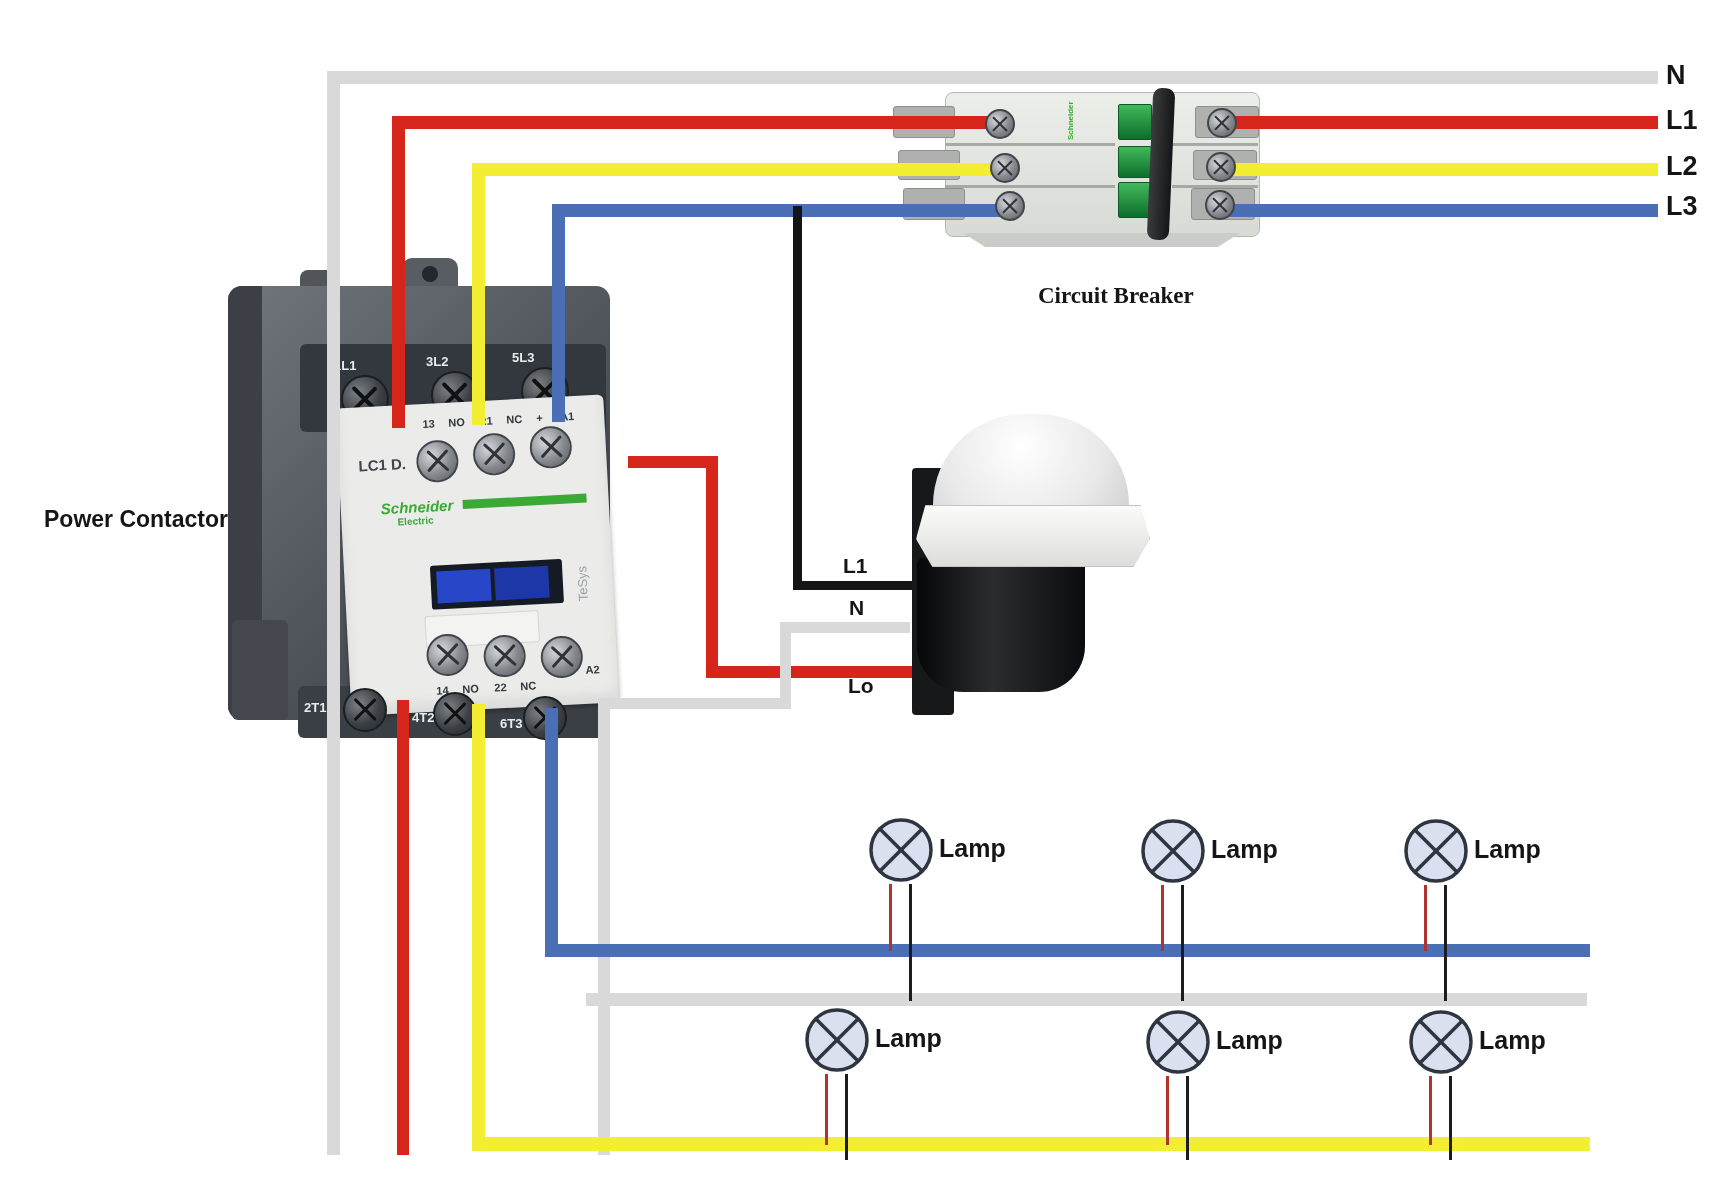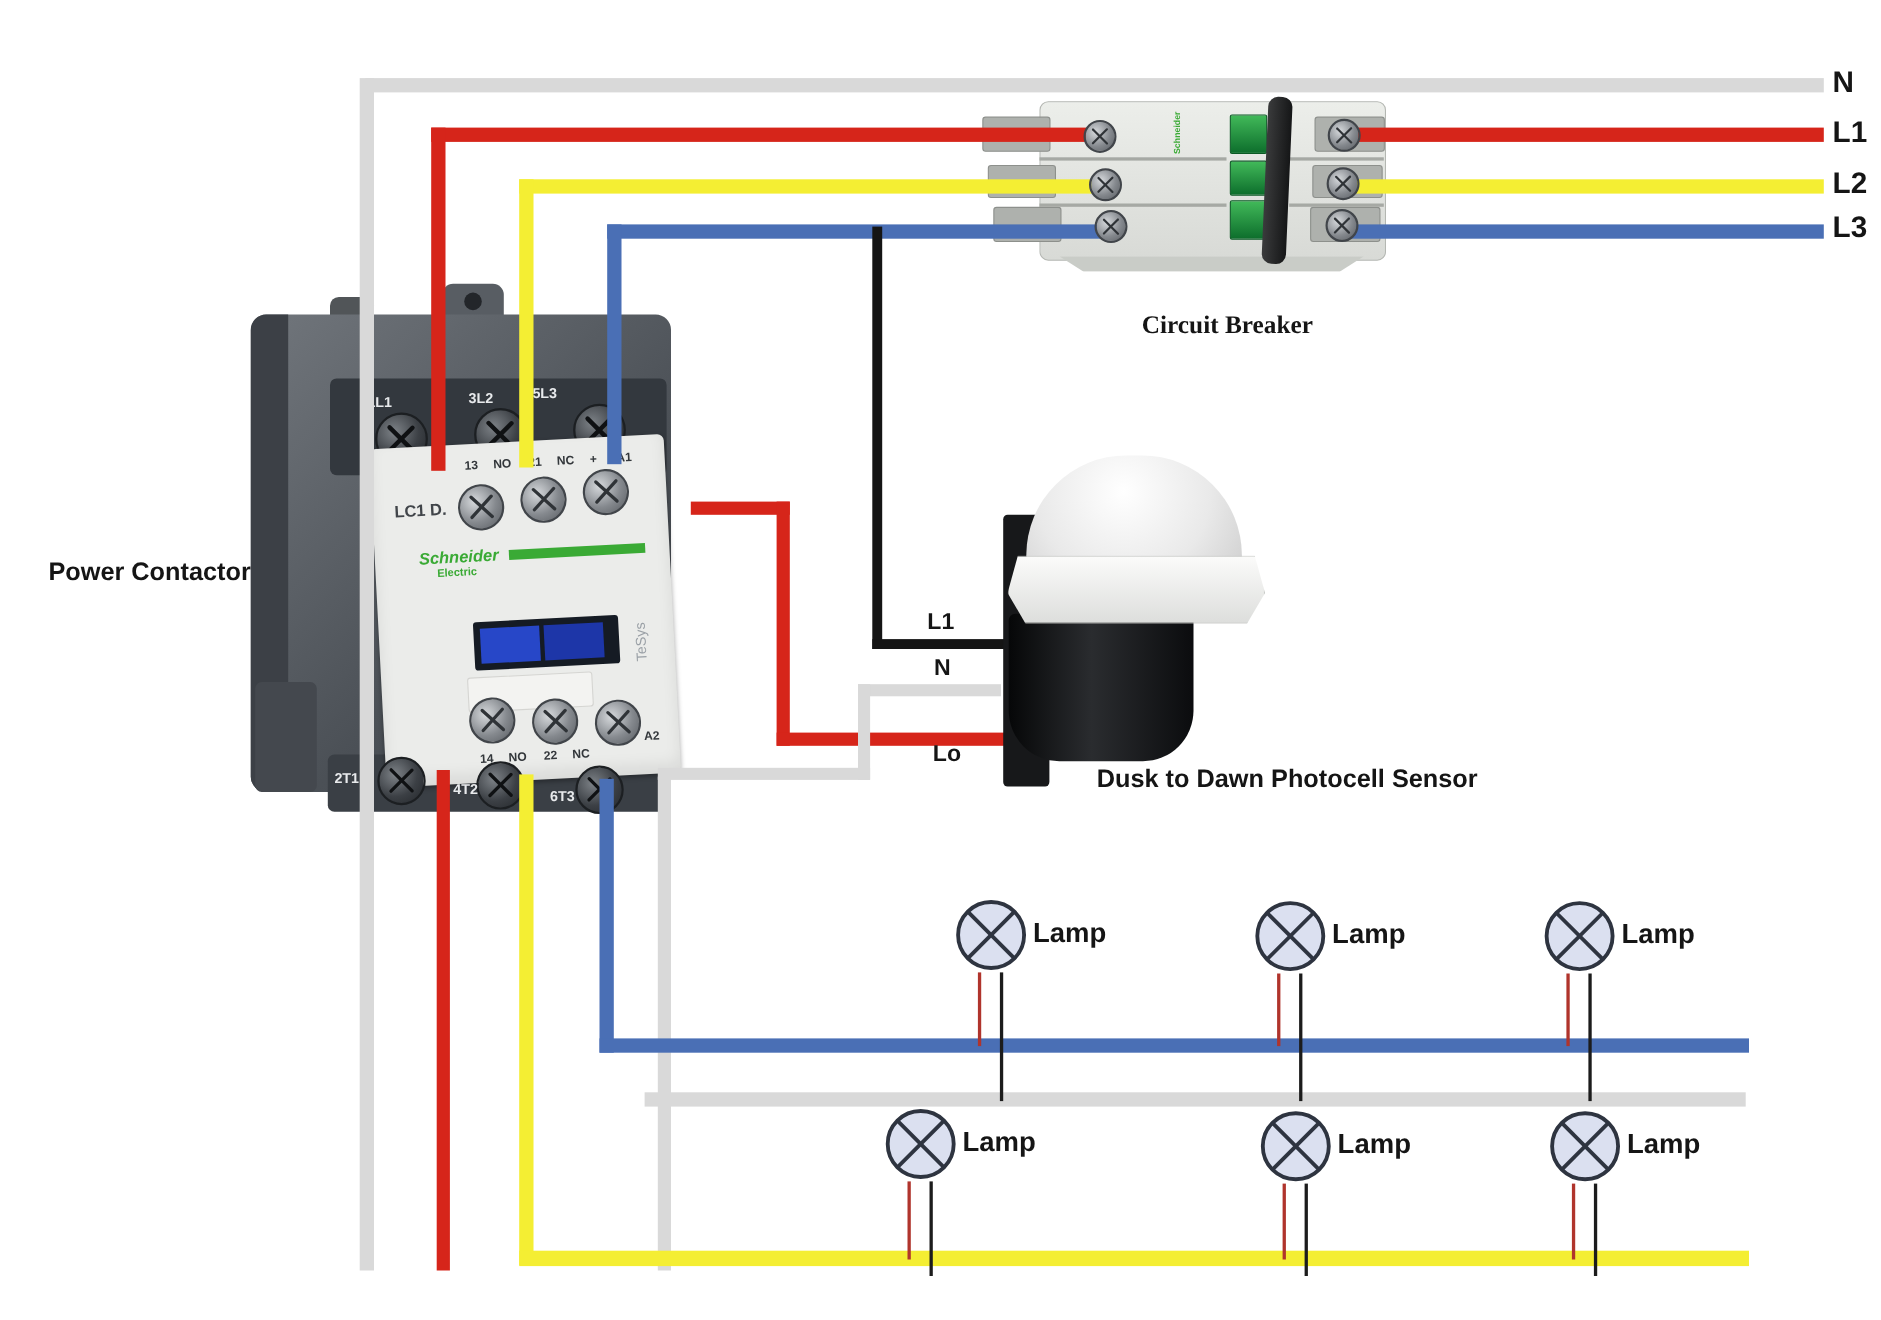--- a/index.html
+++ b/index.html
@@ -120,21 +120,21 @@
     <div class="abs" style="left:228px;top:286px;width:382px;height:434px;border-radius:14px;background:linear-gradient(135deg,#71767c,#4b5056 60%,#3f444a);z-index:1;"></div>
     <div class="abs" style="left:228px;top:286px;width:34px;height:434px;background:#3c4046;border-radius:14px 0 0 14px;z-index:1;"></div>
     <div class="abs" style="left:232px;top:620px;width:56px;height:100px;background:#44484e;border-radius:6px;z-index:1;"></div>
 
     <div class="abs" style="left:300px;top:344px;width:306px;height:88px;background:#33383e;border-radius:6px;z-index:2;"></div>
     <div class="screw dark" style="left:341px;top:375px;width:48px;height:48px;"></div>
     <div class="screw dark" style="left:431px;top:371px;width:48px;height:48px;"></div>
     <div class="screw dark" style="left:521px;top:367px;width:48px;height:48px;"></div>
     <div class="ct-term" style="left:334px;top:358px;">1L1</div>
     <div class="ct-term" style="left:426px;top:354px;">3L2</div>
-    <div class="ct-term" style="left:484px;top:350px;">5L3</div>
+    <div class="ct-term" style="left:512px;top:350px;">5L3</div>
 
     <div class="abs" style="left:336px;top:408px;width:268px;height:308px;background:#ebecea;border-radius:6px;z-index:3;
                 transform:rotate(-3deg);transform-origin:10px 10px;box-shadow:0 2px 5px rgba(0,0,0,.35), inset 0 -8px 14px rgba(0,0,0,.08);">
       <div class="ct-aux" style="left:86px;top:14px;">13</div>
       <div class="ct-aux" style="left:112px;top:14px;">NO</div>
       <div class="ct-aux" style="left:144px;top:14px;">21</div>
       <div class="ct-aux" style="left:170px;top:14px;">NC</div>
       <div class="ct-aux" style="left:200px;top:14px;">+</div>
       <div class="ct-aux" style="left:224px;top:14px;">A1</div>
       <div class="screw" style="left:78px;top:37px;width:42px;height:42px;"></div>
@@ -243,15 +243,14 @@
   <div class="lbl lamp-lbl" style="left:1216px;top:1026px;">Lamp</div>
   <div class="lbl lamp-lbl" style="left:1479px;top:1026px;">Lamp</div>
 
   <div class="lbl line-lbl" style="left:1666px;top:60px;">N</div>
   <div class="lbl line-lbl" style="left:1666px;top:105px;">L1</div>
   <div class="lbl line-lbl" style="left:1666px;top:151px;">L2</div>
   <div class="lbl line-lbl" style="left:1666px;top:191px;">L3</div>
 
   <div class="lbl comp-lbl" style="left:1038px;top:283px;font-family:Liberation Serif, serif;">Circuit Breaker</div>
   <div class="lbl comp-lbl" style="left:44px;top:506px;">Power Contactor</div>
-  <div class="lbl comp-lbl" style="left:997px;top:694px;">Dusk to Dawn Photocell Sensor</div>
 
 </div>
 
 </body></html>

